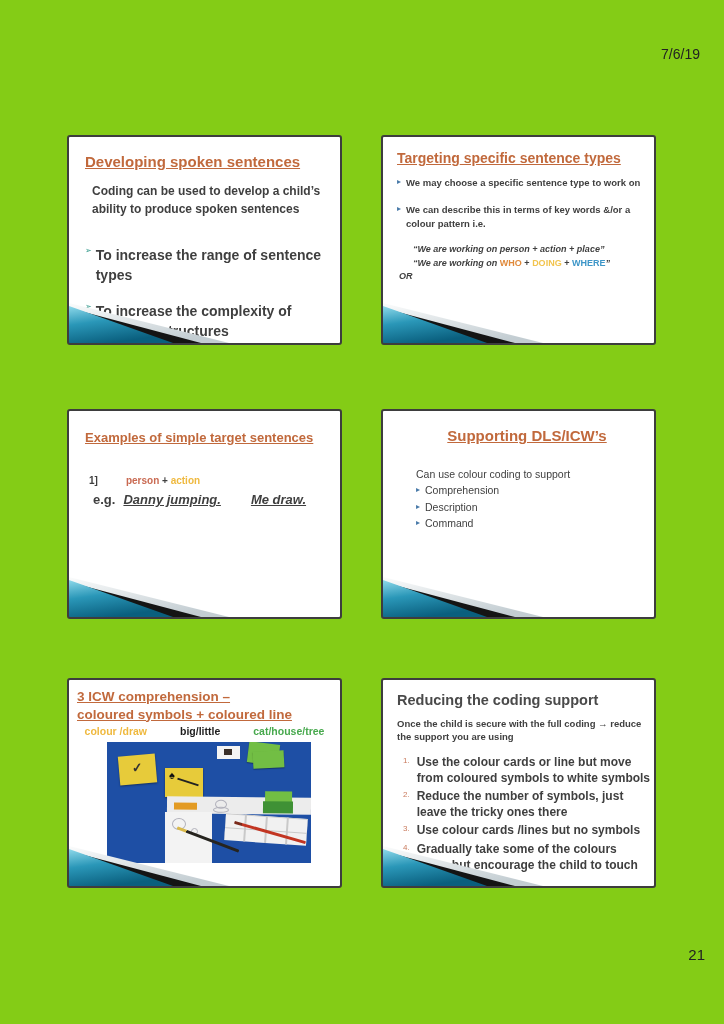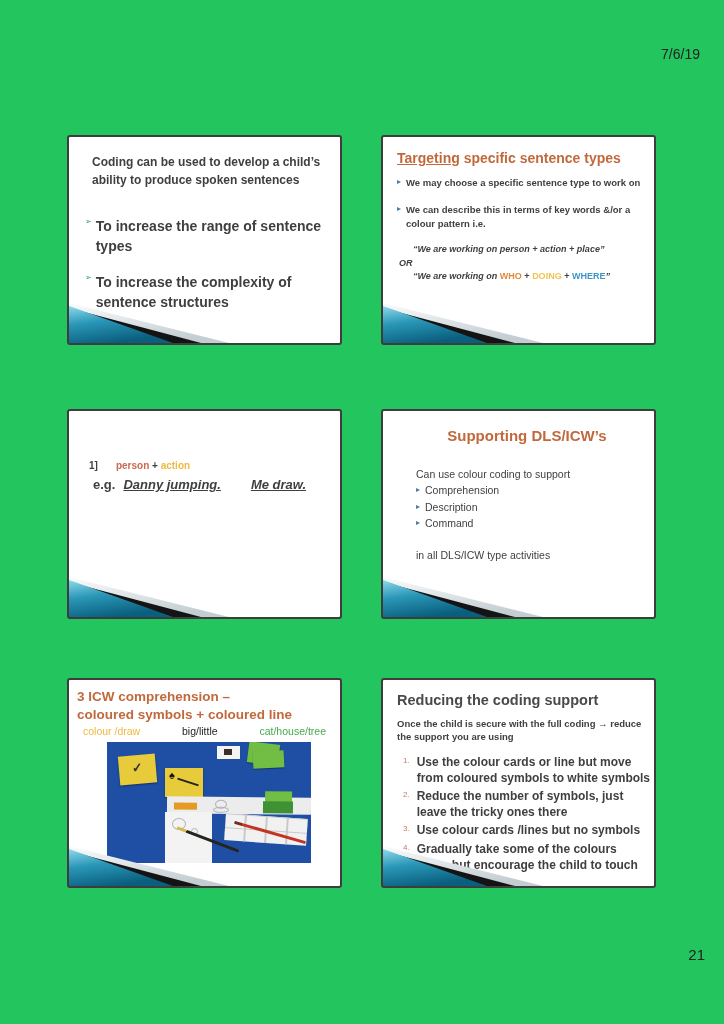--- a/index.html
+++ b/index.html
@@ -1,40 +1,40 @@
 <!DOCTYPE html>
 <html><head>
 <meta charset="utf-8">
 <style>
   * { margin:0; padding:0; box-sizing:border-box; }
   html,body { background:#ffffff; }
   body { font-family:"Liberation Sans", sans-serif; }
   .page {
-    position:relative; width:724px; height:1024px; background:#22c55e;
+    position:relative; width:724px; height:1024px; background:#84cc16;
     overflow:hidden;
   }
   .date { position:absolute; top:46px; right:24px; font-size:14px; color:#222; }
   .pagenum { position:absolute; top:946px; right:19px; font-size:15px; color:#222; }
 
   .slide {
     position:absolute; width:275px; height:210px; background:#ffffff;
     border:2px solid #3d3d3d; border-radius:3px; overflow:hidden;
     color:#3f3f3f;
   }
   .s1 { left:67px;  top:135px; }
   .s2 { left:381px; top:135px; }
   .s3 { left:67px;  top:409px; }
   .s4 { left:381px; top:409px; }
   .s5 { left:67px;  top:678px; }
   .s6 { left:381px; top:678px; }
 
   .wedge { position:absolute; left:0; bottom:0; width:160px; height:44px; }
 
   
-  .title-orange { color:#c1693c; font-weight:bold; }
+  .title-orange { color:#c1693c; font-weight:bold;text-decoration:underline; }
   .u { text-decoration:underline; }
   .body-txt { font-weight:bold; color:#3f3f3f; }
 
   
   .s1 .inner { padding:16px 14px 0 16px; }
   .s1 .title { font-size:15px; margin-bottom:12px; }
   .s1 .intro { font-size:12px; line-height:1.5; padding:0 10px 0 7px; margin-bottom:27px; width:250px; }
   .s1 .brow { display:flex; gap:4px; margin-bottom:15px; width:252px; }
   .s1 .bmark { color:#2e9688; font-size:8px; line-height:1.6; }
   .s1 .btxt { font-size:14px; line-height:1.45; font-weight:bold; }
@@ -51,39 +51,39 @@
   .s2 .q2 { padding-left:16px; }
   .s2 .kw { font-style:normal; font-weight:bold; }
   .kw-who { color:#e08a3c; }
   .kw-doing { color:#f2c44e; }
   .kw-where { color:#3d96c8; }
 
   
   .s3 .inner { padding:19px 12px 0 16px; }
   .s3 .title { font-size:13px; }
   .s3 .line1 { font-size:10px; font-weight:bold; margin-top:30px; padding-left:4px; }
-  .s3 .line1 .person { color:#c96a52; padding-left:18px; }
+  .s3 .line1 .person { color:#c96a52; padding-left:28px; }
   .s3 .line1 .action { color:#efb93f; }
   .s3 .line2 { font-size:13px; font-weight:bold; margin-top:6px; padding-left:8px; }
   .s3 .ex { font-style:italic; text-decoration:underline; }
   .s3 .gap1 { padding-left:8px; } .s3 .gap2 { padding-left:30px; }
 
   
   .s4 .inner { padding:16px 14px 0 31px; }
   .s4 .title { font-size:15px; text-align:center; }
   .s4 .line { font-size:10.5px; font-weight:normal; line-height:1.55; }
   .s4 .block { margin-top:22px; padding-left:2px; }
   .s4 .brow { display:flex; gap:5px; }
   .s4 .bmark { color:#4779a8; font-size:8px; line-height:2; }
   .s4 .line2 { margin-top:16px; }
 
   
   .s5 .inner { padding:8px 8px 0 8px; }
   .s5 .title { font-size:13.5px; text-align:left; line-height:1.3; }
-  .s5 .labels { display:flex; justify-content:space-between; padding:2px 6px 0 6px; font-size:10.5px; font-weight:normal; }
+  .s5 .labels { display:flex; justify-content:center; padding:2px 6px 0 6px; font-size:10.5px; font-weight:bold;gap:33px; }
   .lbl-gold { color:#efb93f; } .lbl-black { color:#1d1d1d; } .lbl-green { color:#48a94e; }
   .photo { position:relative; margin:5px 0 0 30px; width:204px; height:121px; background:#1e4fa5; overflow:hidden; }
   .photo div { position:absolute; }
   .ycard { background:#e7cb3a; box-shadow:0 1px 2px rgba(0,0,0,.4); }
   .yc1 { left:12px; top:13px; width:37px; height:29px; transform:rotate(-5deg); color:#333; font-size:13px; font-weight:bold; text-align:center; line-height:26px; }
   .yc2 { left:58px; top:26px; width:38px; height:29px; color:#111; font-size:11px; padding:1px 0 0 4px; }
   .yc2 .arr { left:12px; top:13px; width:22px; height:2px; background:#222; transform:rotate(18deg); }
   .wsm { left:110px; top:4px; width:23px; height:13px; background:#f4f4f4; }
   .wsm i { position:absolute; left:7px; top:3px; width:8px; height:6px; background:#3a2f28; }
   .gc { background:#72be44; box-shadow:0 1px 1px rgba(0,0,0,.35); }
@@ -134,20 +134,21 @@
     </linearGradient>
   </defs>
 </svg>
 
 <div class="page">
 
   <div class="date">7/6/19</div>
 
   <div class="slide s1">
     <div class="inner">
+      <div class="title title-orange u">Developing spoken sentences </div>
       <div class="intro body-txt">Coding can be used to develop a child’s ability to produce spoken sentences</div>
       <div class="brow">
         <span class="bmark">➢</span>
         <span class="btxt">To increase the range of sentence types</span>
       </div>
       <div class="brow">
         <span class="bmark">➢</span>
         <span class="btxt">To increase the complexity of sentence structures</span>
       </div>
     </div>
@@ -163,34 +164,35 @@
       <div class="title title-orange"><span class="u">Targeting</span><span> specific sentence types</span></div>
       <div class="brow">
         <span class="bmark">▸</span>
         <span class="btxt">We may choose a specific sentence type to work on</span>
       </div>
       <div class="brow">
         <span class="bmark">▸</span>
         <span class="btxt">We can describe this in terms of key words &amp;/or a colour pattern i.e.</span>
       </div>
       <div class="quote q1">“We are working on  person + action + place”</div>
-      <div class="quote or">OR</div>
       <div class="quote q2">
         <span>“We are working on </span><span class="kw kw-who">WHO</span><span class="kw"> + </span><span class="kw kw-doing">DOING</span><span class="kw"> + </span><span class="kw kw-where">WHERE</span><span>”</span>
       </div>
+      <div class="quote or">OR</div>
     </div>
     <svg class="wedge" viewBox="0 0 160 44" preserveAspectRatio="none">
       <polygon points="0,4 160,44 0,44" fill="url(#silverGrad)"></polygon>
       <polygon points="0,9 132,44 0,44" fill="#141414"></polygon>
       <polygon points="0,7 104,44 0,44" fill="url(#tealGrad)"></polygon>
     </svg>
   </div>
 
   <div class="slide s3">
     <div class="inner">
+      <div class="title title-orange">Examples of simple target sentences</div>
       <div class="line1">
         <span>1]</span><span class="person">person</span><span> + </span><span class="action">action</span>
       </div>
       <div class="line2">
         <span>e.g.</span><span class="gap1"></span><span class="ex">Danny jumping.</span><span class="gap2"></span><span class="ex">Me draw.</span>
       </div>
     </div>
     <svg class="wedge" viewBox="0 0 160 44" preserveAspectRatio="none">
       <polygon points="0,4 160,44 0,44" fill="url(#silverGrad)"></polygon>
       <polygon points="0,9 132,44 0,44" fill="#141414"></polygon>
@@ -208,21 +210,20 @@
           <span class="line body-txt">Comprehension</span>
         </div>
         <div class="brow">
           <span class="bmark">▸</span>
           <span class="line body-txt">Description</span>
         </div>
         <div class="brow">
           <span class="bmark">▸</span>
           <span class="line body-txt">Command</span>
         </div>
-        <div class="line body-txt line2">in all DLS/ICW type activities</div>
       </div>
     </div>
     <svg class="wedge" viewBox="0 0 160 44" preserveAspectRatio="none">
       <polygon points="0,4 160,44 0,44" fill="url(#silverGrad)"></polygon>
       <polygon points="0,9 132,44 0,44" fill="#141414"></polygon>
       <polygon points="0,7 104,44 0,44" fill="url(#tealGrad)"></polygon>
     </svg>
   </div>
 
   <div class="slide s5">

